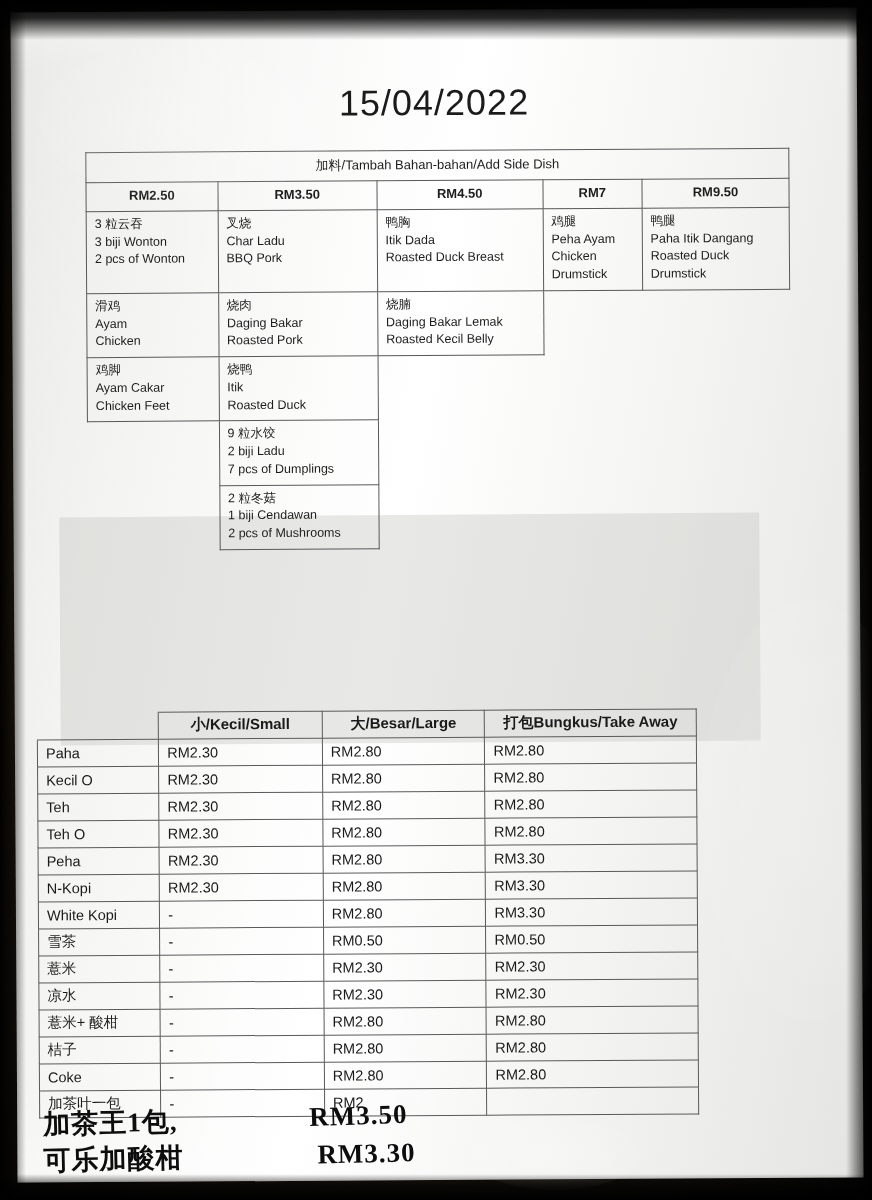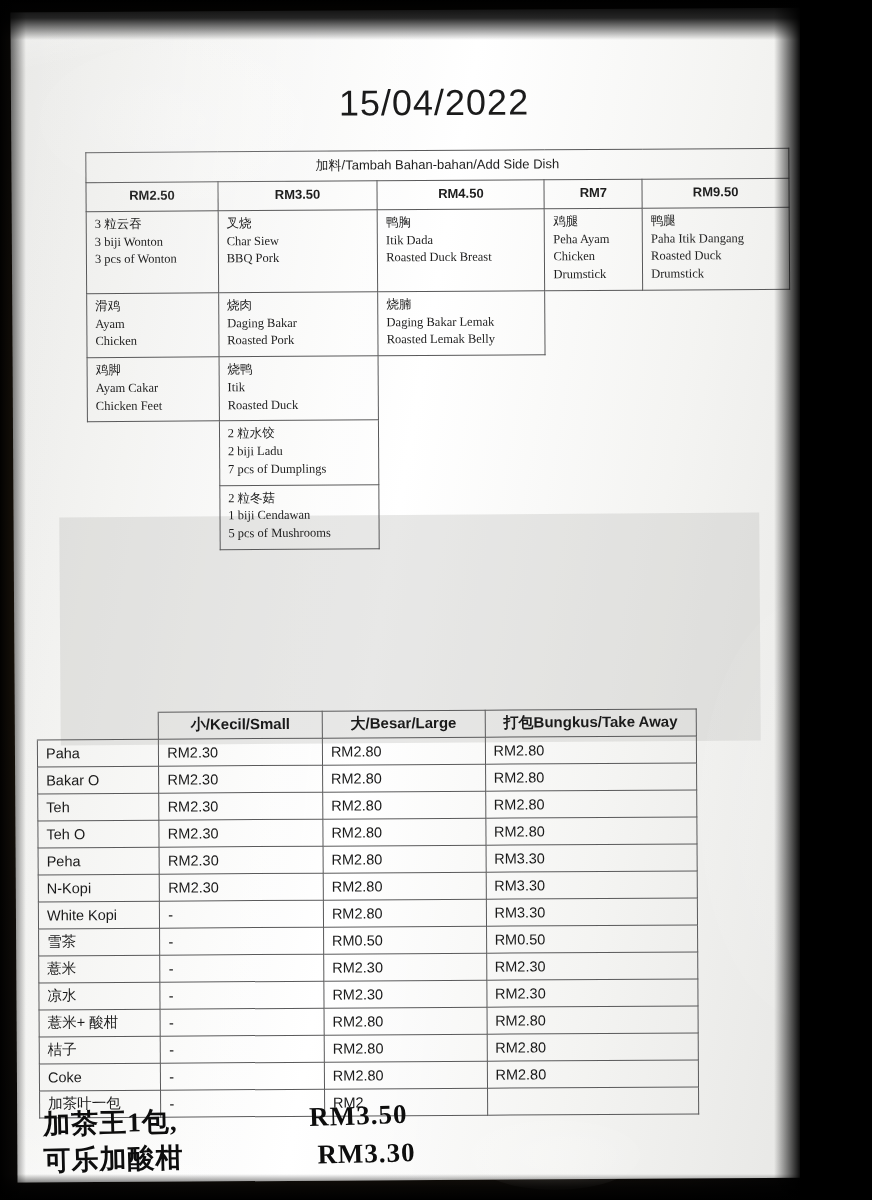--- a/index.html
+++ b/index.html
@@ -8,21 +8,21 @@
     background: #000;
   }
   body {
     width: 872px;
     height: 1200px;
     overflow: hidden;
     font-family: "Liberation Sans", sans-serif;
   }
   #page {
     position: relative;
-    width: 800px;
+    width: 872px;
     height: 1200px;
     background: #a16207;
     overflow: hidden;
   }
   
   #page::before {
     content: "";
     position: absolute;
     inset: 0;
     background:
@@ -139,21 +139,21 @@
     text-align: center;
     font-size: 13px;
     padding: 5px 0 6px 0;
   }
   .side-table .price-head {
     text-align: center;
     font-weight: bold;
     font-size: 13px;
     padding: 4px 0 5px 0;
   }
-  .cell-lines > div { white-space: nowrap; font-family: Liberation Serif, serif; }
+  .cell-lines > div { white-space: nowrap; }
   .no-border { border: none !important; }
 
   
   .drinks-table {
     position: absolute;
     left: 22px;
     top: 700px;
     width: 660px;
     border-collapse: collapse;
     font-size: 14.5px;
@@ -224,25 +224,25 @@
         <td class="price-head">RM3.50</td>
         <td class="price-head">RM4.50</td>
         <td class="price-head">RM7</td>
         <td class="price-head">RM9.50</td>
       </tr>
 
       <tr>
         <td class="cell-lines">
           <div>3 粒云吞</div>
           <div>3 biji Wonton</div>
-          <div>3 pcs of Wonton</div>
+          <div>2 pcs of Wonton</div>
         </td>
         <td class="cell-lines">
           <div>叉烧</div>
-          <div>Char Siew</div>
+          <div>Char Ladu</div>
           <div>BBQ Pork</div>
         </td>
         <td class="cell-lines">
           <div>鸭胸</div>
           <div>Itik Dada</div>
           <div>Roasted Duck Breast</div>
         </td>
         <td class="cell-lines">
           <div>鸡腿</div>
           <div>Peha Ayam</div>
@@ -264,21 +264,21 @@
           <div>Chicken</div>
         </td>
         <td class="cell-lines">
           <div>烧肉</div>
           <div>Daging Bakar</div>
           <div>Roasted Pork</div>
         </td>
         <td class="cell-lines">
           <div>烧腩</div>
           <div>Daging Bakar Lemak</div>
-          <div>Roasted Lemak Belly</div>
+          <div>Roasted Kecil Belly</div>
         </td>
         <td class="no-border"></td>
         <td class="no-border"></td>
       </tr>
 
       <tr>
         <td class="cell-lines">
           <div>鸡脚</div>
           <div>Ayam Cakar</div>
           <div>Chicken Feet</div>
@@ -289,35 +289,35 @@
           <div>Roasted Duck</div>
         </td>
         <td class="no-border"></td>
         <td class="no-border"></td>
         <td class="no-border"></td>
       </tr>
 
       <tr>
         <td class="no-border"></td>
         <td class="cell-lines">
-          <div>2 粒水饺</div>
+          <div>9 粒水饺</div>
           <div>2 biji Ladu</div>
           <div>7 pcs of Dumplings</div>
         </td>
         <td class="no-border"></td>
         <td class="no-border"></td>
         <td class="no-border"></td>
       </tr>
 
       <tr>
         <td class="no-border"></td>
         <td class="cell-lines">
           <div>2 粒冬菇</div>
           <div>1 biji Cendawan</div>
-          <div>5 pcs of Mushrooms</div>
+          <div>2 pcs of Mushrooms</div>
         </td>
         <td class="no-border"></td>
         <td class="no-border"></td>
         <td class="no-border"></td>
       </tr>
     </tbody>
       </table>
 
     <table class="drinks-table">
       <thead>
@@ -329,21 +329,21 @@
         </tr>
       </thead>
       <tbody>
         <tr>
           <td>Paha</td>
           <td>RM2.30</td>
           <td>RM2.80</td>
           <td>RM2.80</td>
         </tr>
         <tr>
-          <td>Bakar O</td>
+          <td>Kecil O</td>
           <td>RM2.30</td>
           <td>RM2.80</td>
           <td>RM2.80</td>
         </tr>
         <tr>
           <td>Teh</td>
           <td>RM2.30</td>
           <td>RM2.80</td>
           <td>RM2.80</td>
         </tr>

